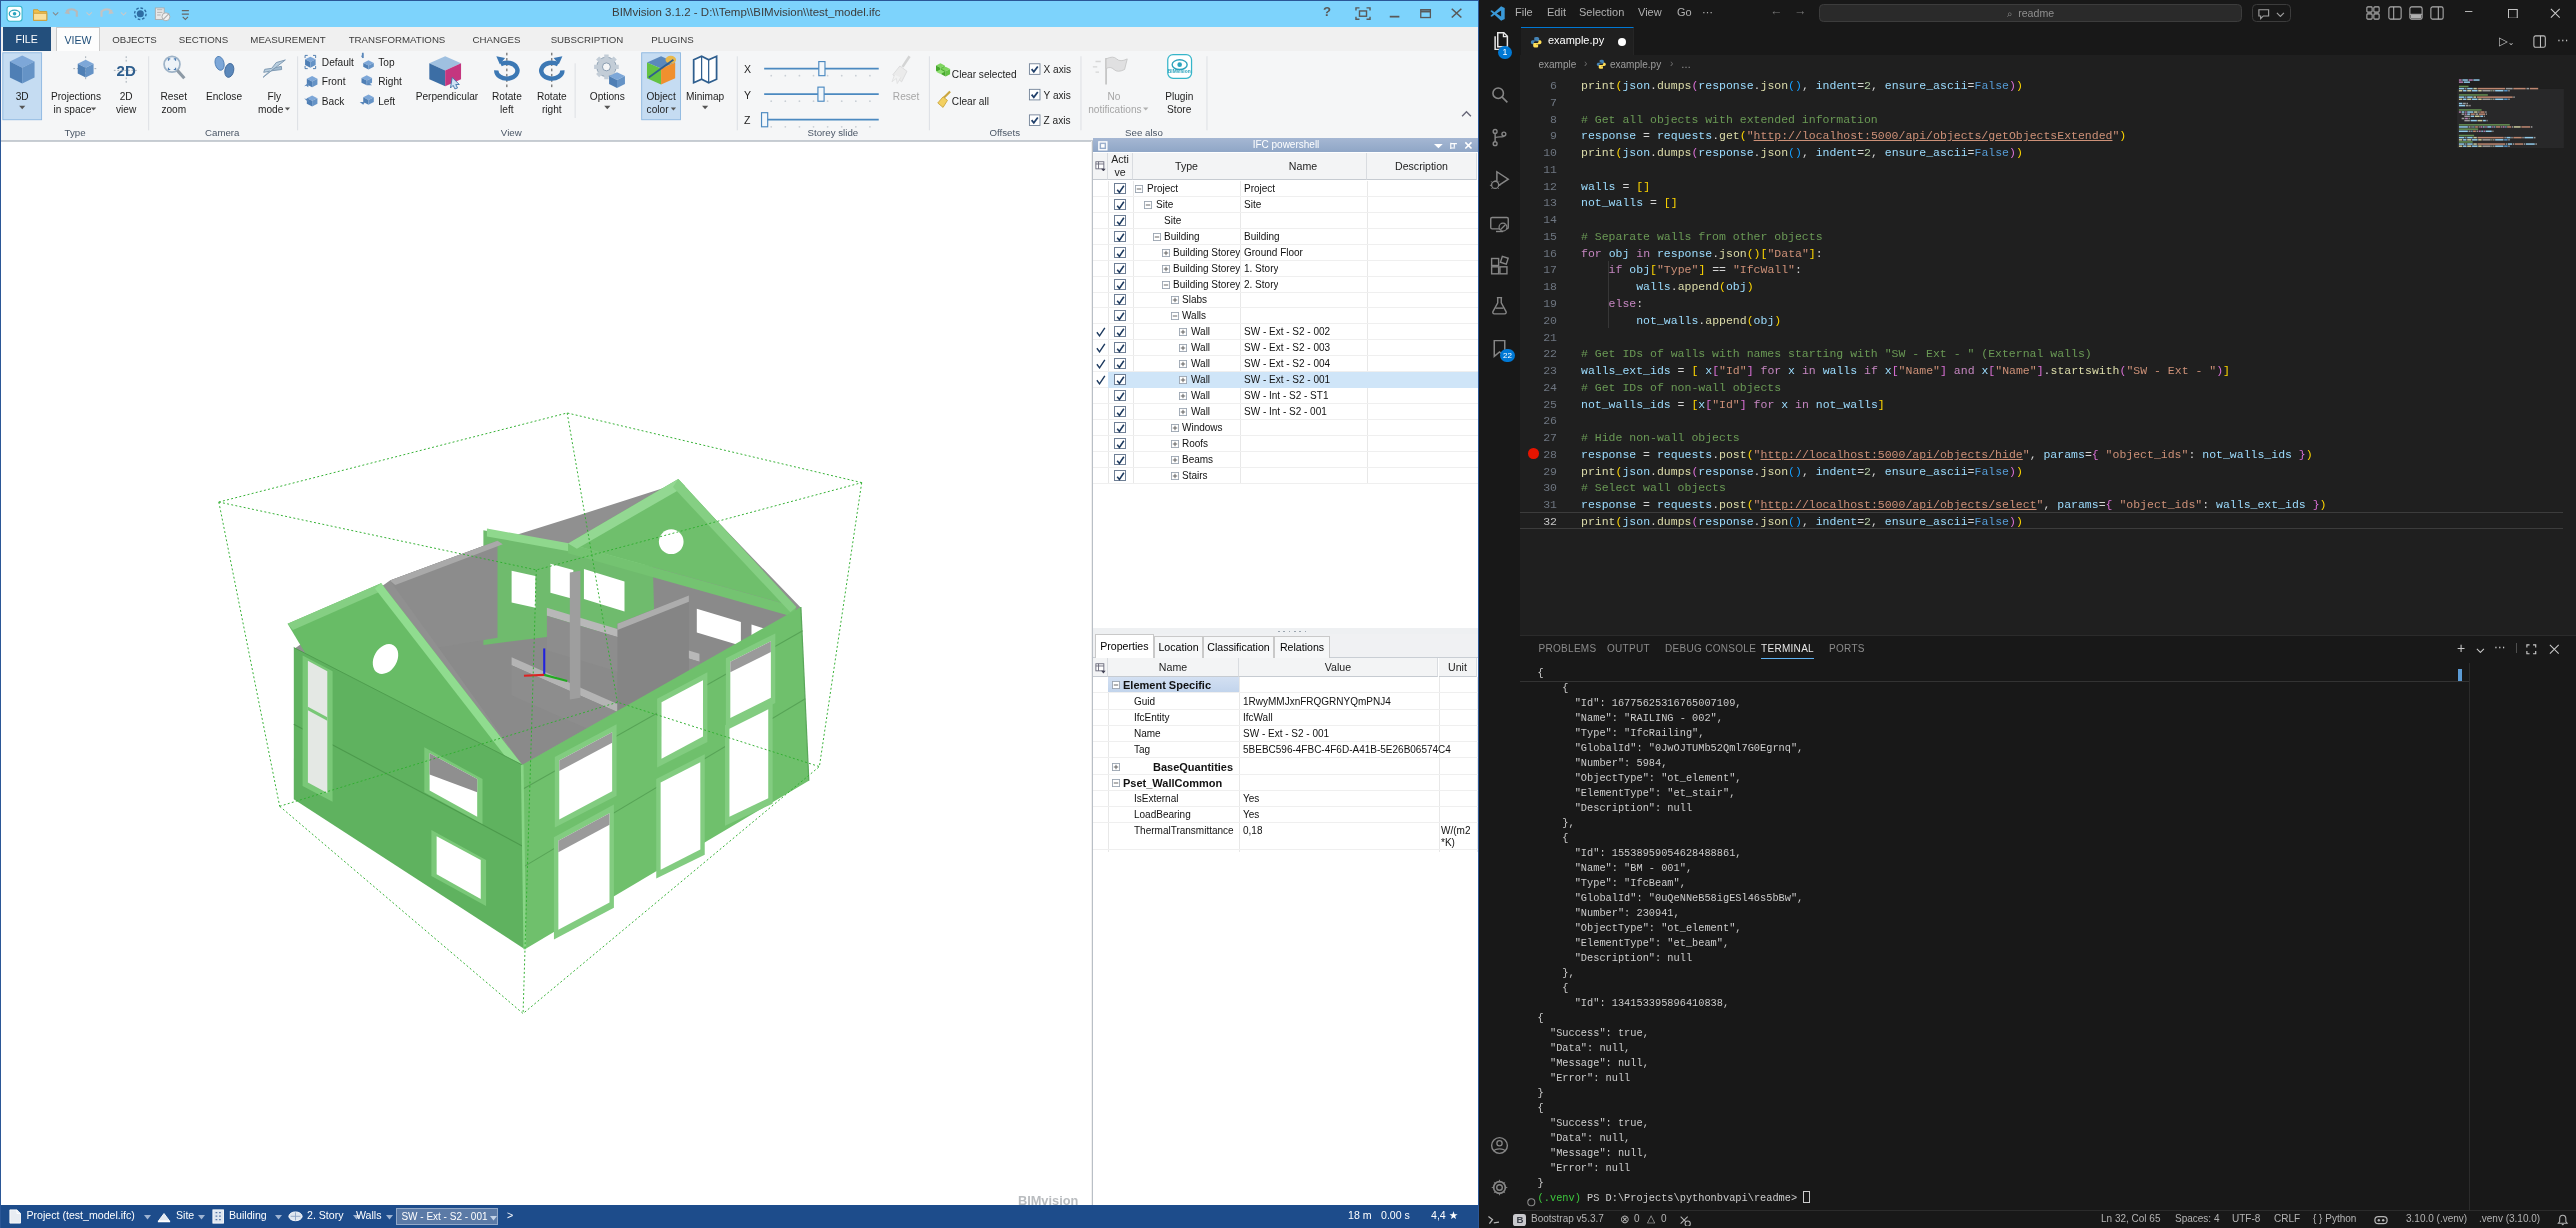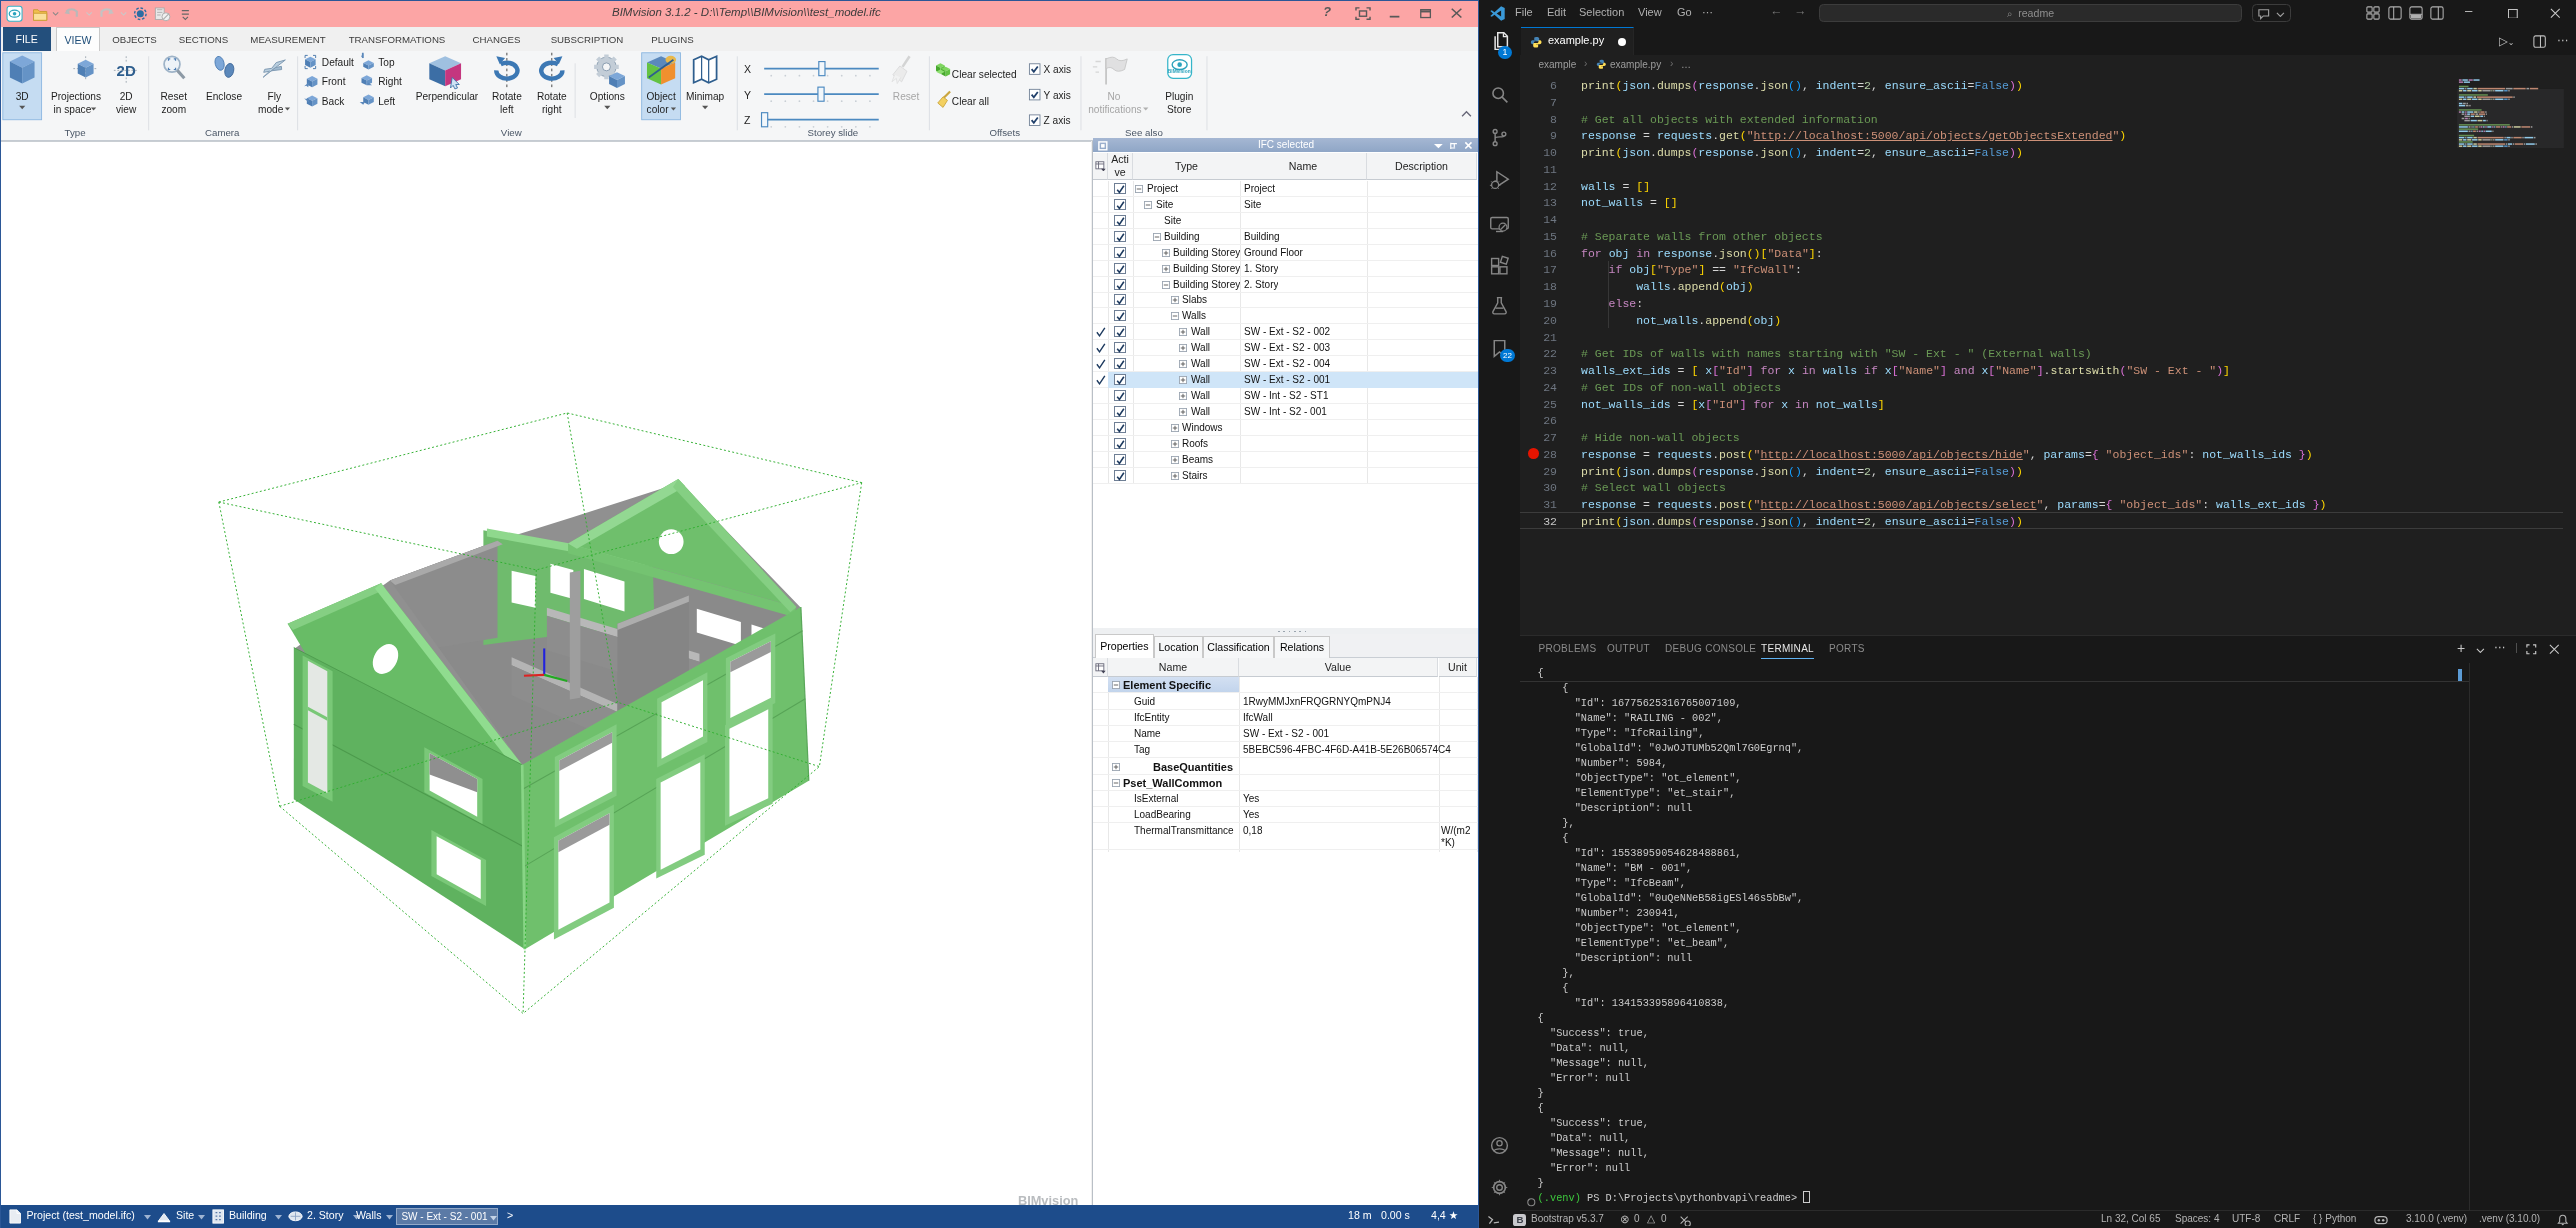--- a/index.html
+++ b/index.html
@@ -2,21 +2,21 @@
 <html style="font-size:14px"><head>
 <meta charset="utf-8">
 <style>
 * { margin:0; padding:0; box-sizing:border-box; }
 html,body { width:2576px; height:1228px; overflow:hidden; background:#000; }
 body { font-family:"Liberation Sans", sans-serif; position:relative; }
 .abs { position:absolute; }
 
 #bim { position:absolute; left:0; top:0; width:1479px; height:1228px; background:#f0f0f0; }
 #bimborder { position:absolute; left:0; top:0; width:1479px; height:1228px; border-left:0.9px solid #2b5797; border-right:0.9px solid #2b5797; border-top:1.8px solid #2b5797; z-index:50; pointer-events:none; }
-#bim-title { position:absolute; left:0; top:0; width:1479px; height:26.5px; background:#fca5a5;font-style:italic; }
+#bim-title { position:absolute; left:0; top:0; width:1479px; height:26.5px; background:#7dd3fc; }
 .ttxt { position:absolute; top:6.2px; font-size:11.5px; color:#3c3c3c; }
 .winbtn { position:absolute; top:5.3px; color:#595959; font-size:12.4px; }
 #tabrow { position:absolute; left:0; top:26.5px; width:1479px; height:25px; background:#f0f0f0; border-bottom:0.9px solid #d5d5d5; }
 .rtab { position:absolute; top:0; height:25px; line-height:25px; font-size:9.7px; white-space:nowrap; color:#3a3a3a; text-align:center; }
 #ribbon { position:absolute; left:0; top:51px; width:1479px; height:90px; background:#f5f6f7; border-bottom:0.9px solid #c5cBD2; }
 
 #viewport { position:absolute; left:0.9px; top:141px; width:1090px; height:1064px; background:#fff; border-top:0.9px solid #c9ced3; }
 #watermark { position:absolute; left:1017px; top:1051px; font-size:12.8px; font-weight:bold; color:#b9bcbf; letter-spacing:0px; }
 
 #rpanel { position:absolute; left:1092px; top:141px; width:386px; height:1064px; background:#fff; border-left:0.9px solid #b9bfc6; }
@@ -454,21 +454,21 @@
     </g>
   </svg>
   <div id="watermark">BIMvision</div>
   </div>
   <div id="rpanel">
     <div id="ifc-head">
       <svg class="abs" style="left:5.3px;top:2.6px" width="9.7" height="9.7" viewBox="0 0 11 11">
           <rect x="1" y="1" width="9" height="9" fill="none" stroke="#fff" stroke-width="1.6"></rect>
           <rect x="3.5" y="3.5" width="4" height="4" fill="#fff"></rect>
         </svg>
-      <div class="abs" style="left:0;top:0.9px;width:386px;text-align:center;">IFC selected</div>
+      <div class="abs" style="left:0;top:0.9px;width:386px;text-align:center;">IFC powershell</div>
       <svg class="abs" style="left:341px;top:4.4px" width="8.8" height="7" viewBox="0 0 10 8">
           <path d="M0 1 l5 5 5-5 z" fill="#fff"></path>
         </svg>
       <svg class="abs" style="left:356px;top:2.6px" width="9.7" height="9.7" viewBox="0 0 11 11">
           <path d="M2 2 v7 M2 3 h7 M6 3 v4 M2 8 h5" stroke="#fff" stroke-width="1.3" fill="none"></path>
         </svg>
       <svg class="abs" style="left:371px;top:2.6px" width="9.7" height="9.7" viewBox="0 0 11 11">
           <path d="M1.5 1.5 l7 7 M8.5 1.5 l-7 7" stroke="#fff" stroke-width="1.8"></path>
         </svg>
     </div>

